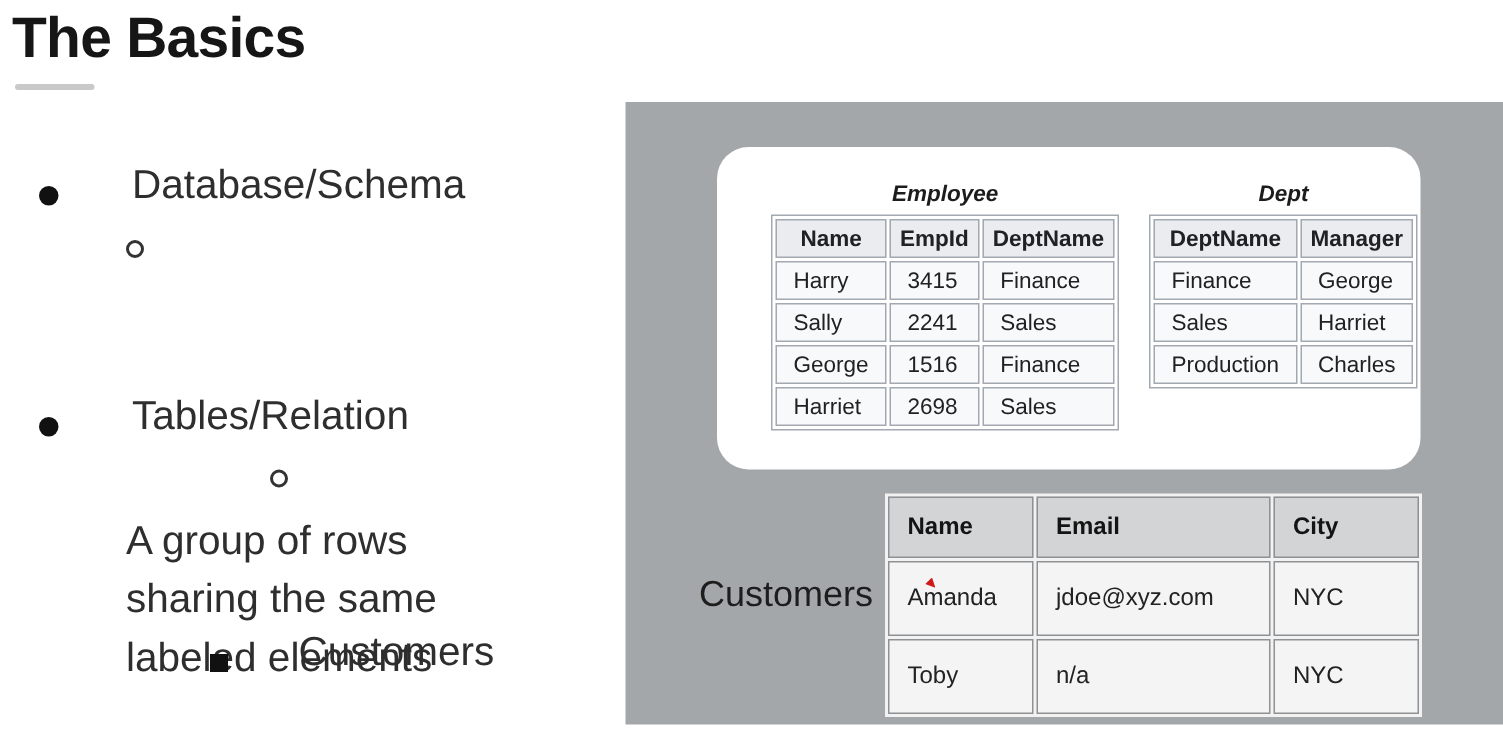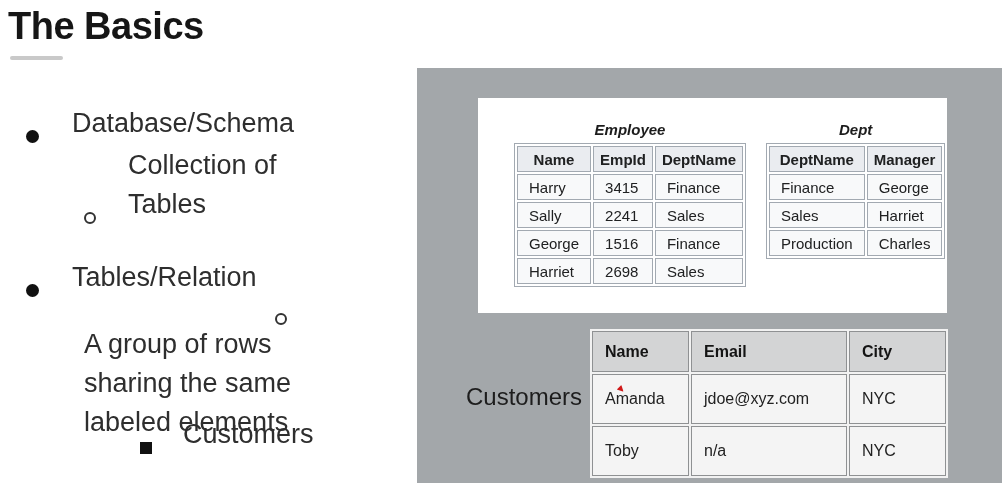--- a/index.html
+++ b/index.html
@@ -17,21 +17,21 @@
     font-size: 38px; font-weight: 700; color: #161616;
     letter-spacing: -0.5px; margin: 0; line-height: 48px;
   }
   .title-underline {
     position: absolute; left: 10px; top: 56px;
     width: 53px; height: 4px; background: var(--underline_gray, #c9c9c9);
     border-radius: 2px;
   }
 
   
-  .li { position: absolute; display: flex; align-items: flex-end; }
+  .li { position: absolute; display: flex; align-items: center; gap: 16px; }
   .li .t {
     font-size: 27px; line-height: 39px; color: #2e2e2e;
   }
   .b { flex: 0 0 auto; display: block; }
   .b1 { width: 13px; height: 13px; margin-top: 13px; margin-right: 33px;
         background: #111; border-radius: 50%; }
   .b2 { width: 12px; height: 12px; margin-top: 14px; margin-right: 32px;
         border: 2px solid #333; border-radius: 50%; box-sizing: border-box;
         background: transparent; }
   .b3 { width: 12px; height: 12px; margin-top: 14px; margin-right: 31px;
@@ -42,20 +42,21 @@
   
   .panel {
     position: absolute; left: 417px; top: 68px;
     width: 585px; height: 415px;
     background: var(--panel_gray, #a3a7aa);
   }
   .card {
     position: absolute; left: 61px; top: 30px;
     width: 469px; height: 215px;
     background: var(--card_white, #ffffff);
+    border-radius: 21px;
   }
 
   
   .wblock { position: absolute; }
   .emp-block  { left: 36px; top: 22px; }
   .dept-block { left: 288px; top: 22px; }
   .wtitle {
     font-size: 15px; font-weight: bold; font-style: italic;
     color: #1c1c1c; text-align: center; line-height: 20px; margin-bottom: 3px;
   }
@@ -128,21 +129,20 @@
   <h1 class="page-title">The Basics</h1>
   <div class="title-underline"></div>
 
   <div class="li" style="left:26px; top:104px;">
     <span class="b b1"></span>
     <span class="t">Database/Schema</span>
   </div>
 
   <div class="li" style="left:84px; top:146px;">
     <span class="b b2"></span>
-    <span class="t w180">Collection of Tables</span>
   </div>
 
   <div class="li" style="left:26px; top:258px;">
     <span class="b b1"></span>
     <span class="t">Tables/Relation</span>
   </div>
 
   <div class="li" style="left:84px; top:299px;flex-direction:column;">
     <span class="b b2"></span>
     <span class="t w235">A group of rows sharing the same labeled elements</span>

